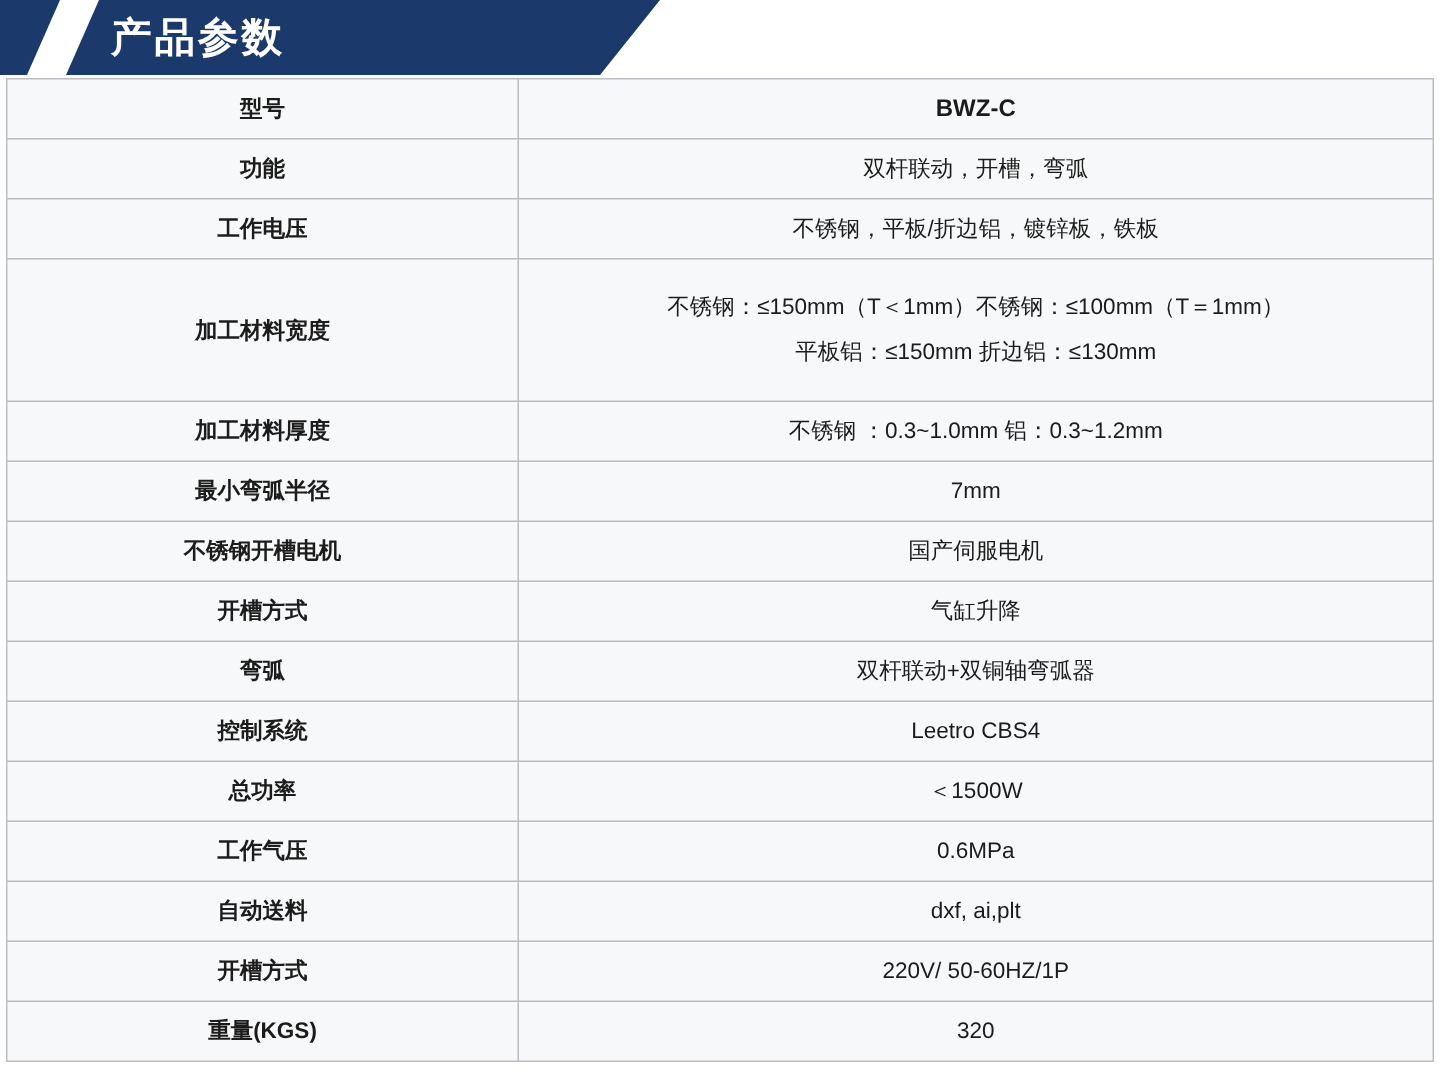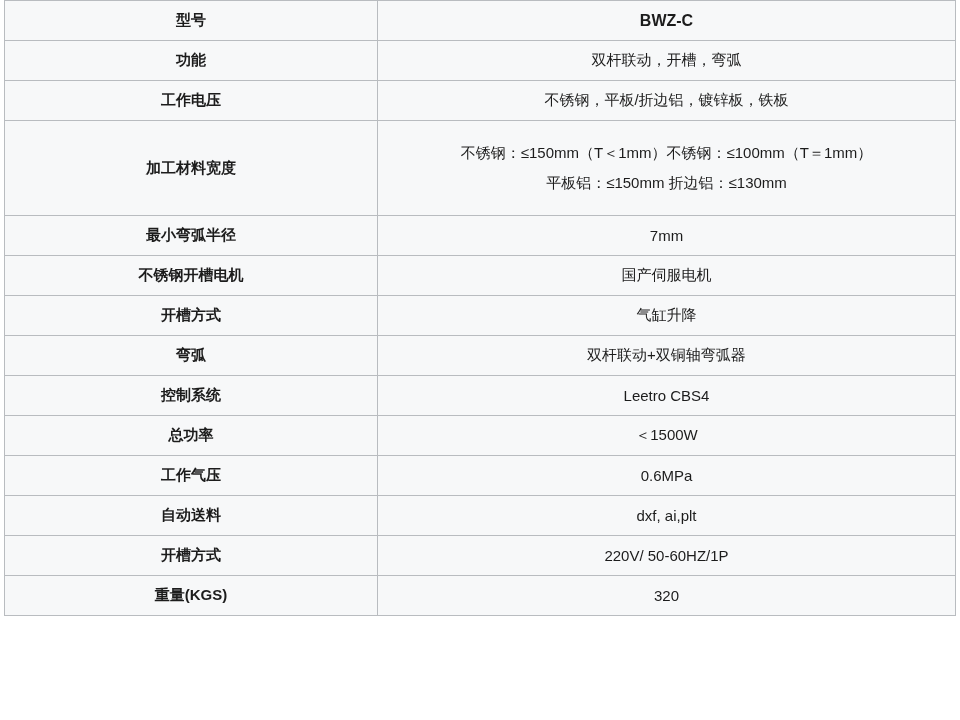--- a/index.html
+++ b/index.html
@@ -67,21 +67,21 @@
     border: 1px solid #b9bcc0;
     vertical-align: middle;
     text-align: center;
     color: #1c1c1c;
     background: #f7f8f9;
   }
   td.label {
     width: 340px;
     font-weight: bold;
     font-size: 15px;
-    padding: 6px 16px;
+    padding: 6px 0;
     background: #f2f3f5;
   }
   td.value {
     font-size: 15px;
     padding: 6px 8px;
     background: #fafbfc;
     font-weight: normal;
     margin-top: 41px;
   }
   td.value.strong {
@@ -97,20 +97,25 @@
   }
   tr.normal td {
     height: 27px;
   }
 </style>
 </head>
 <body>
 
 <div class="page">
 
+  <div class="banner">
+    <div class="banner-shape"></div>
+    <div class="banner-notch"></div>
+    <div class="banner-title">产品参数</div>
+  </div>
 
   <table class="spec">
     <tbody>
 
       <tr class="normal">
         <td class="label">型号</td>
         <td class="value strong">BWZ-C</td>
       </tr>
 
       <tr class="normal">
@@ -124,20 +129,24 @@
       </tr>
 
       <tr class="tall">
         <td class="label">加工材料宽度</td>
         <td class="value">
           <span class="line">不锈钢：≤150mm（T＜1mm）不锈钢：≤100mm（T＝1mm）</span>
           <span class="line">平板铝：≤150mm 折边铝：≤130mm</span>
         </td>
       </tr>
 
+      <tr class="normal">
+        <td class="label">加工材料厚度</td>
+        <td class="value">不锈钢 ：0.3~1.0mm 铝：0.3~1.2mm</td>
+      </tr>
 
       <tr class="normal">
         <td class="label">最小弯弧半径</td>
         <td class="value">7mm</td>
       </tr>
 
 
       <tr class="normal">
         <td class="label">不锈钢开槽电机</td>
         <td class="value">国产伺服电机</td>

